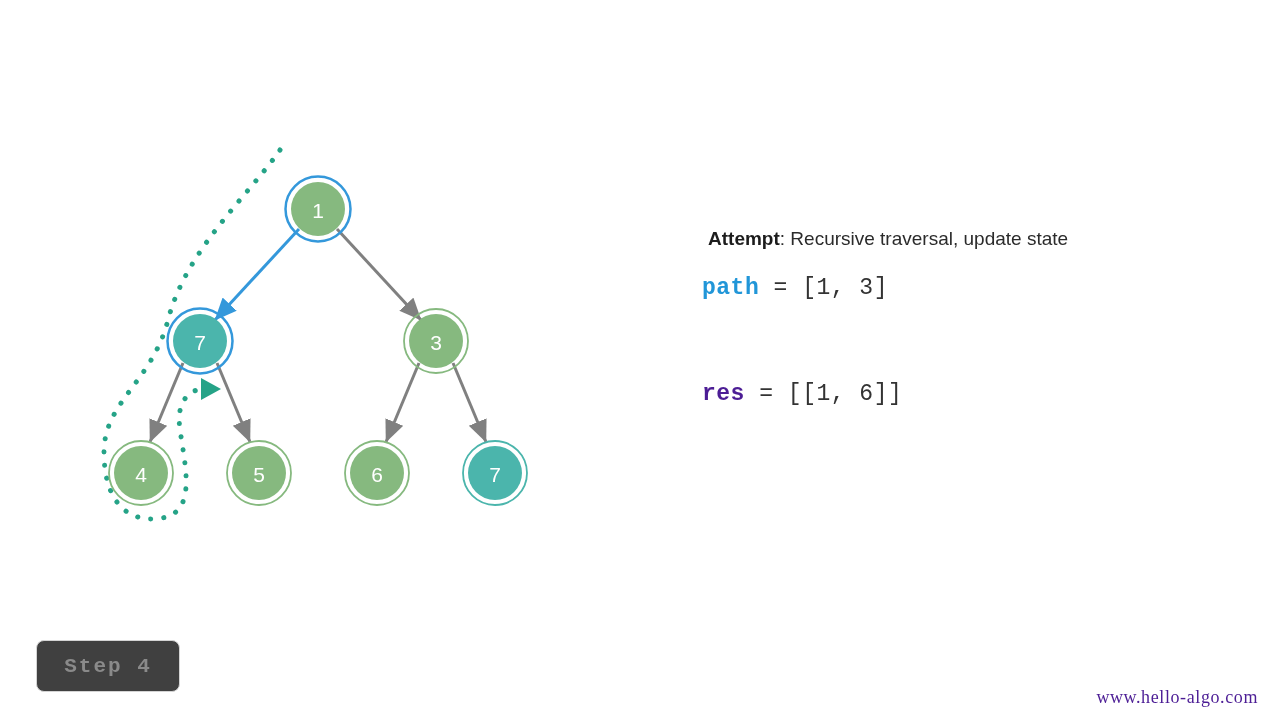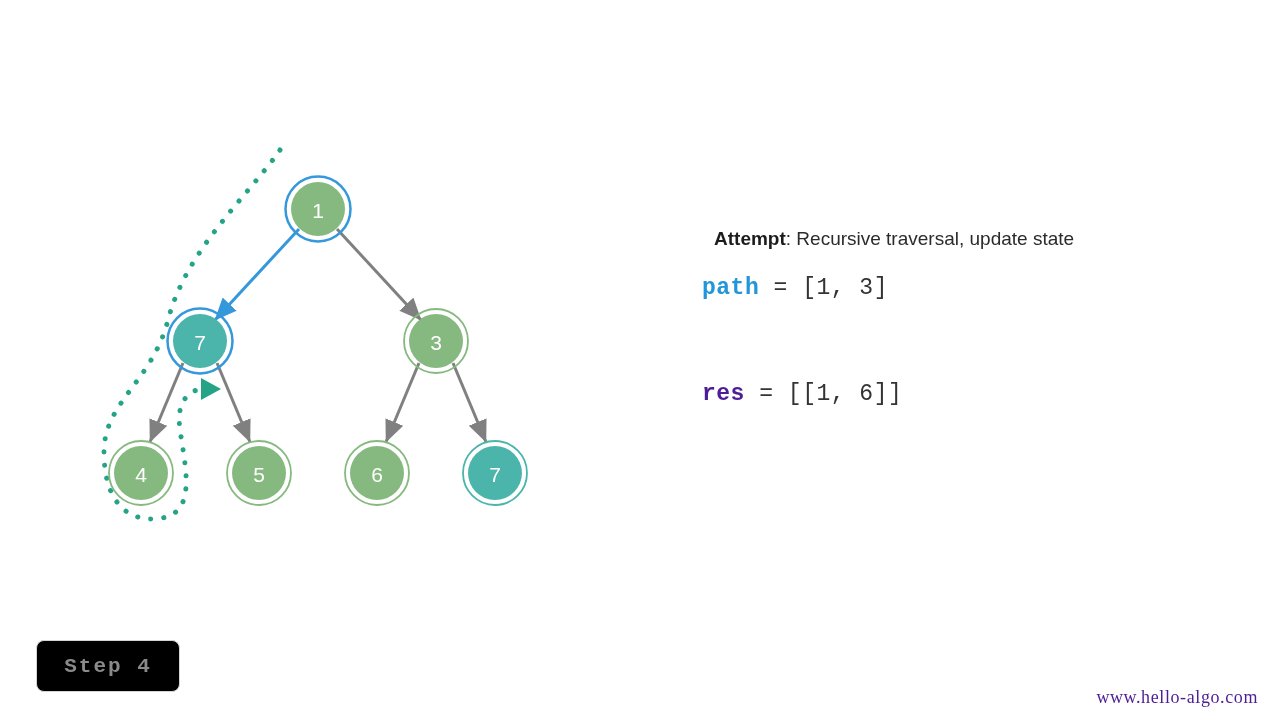--- a/index.html
+++ b/index.html
@@ -60,21 +60,21 @@
   }
   .desc-line .lead {
     font-weight: bold;
     color: #1c1c1c;
   }
   .desc-line.highlight {
     background: #e6e6e6;
     padding: 11px 14px 12px 14px;
     margin-top: 6px;
   }
-  #attempt-row { margin-left: 8px; text-decoration: underline; }
+  #attempt-row { margin-left: 2px; text-decoration: underline; }
   #backtrack-row { margin-left: -10px; }
 
   .var-line {
     font-family: "Liberation Mono", monospace;
     font-size: 23px;
     letter-spacing: 0.5px;
     color: #333333;
     white-space: pre;
     margin-top: 18px;
   }
@@ -88,21 +88,21 @@
   
   #step-badge {
     position: absolute;
     left: 36px;
     top: 640px;
     width: 144px;
     height: 52px;
     box-sizing: border-box;
     border: 1px solid #d4d4d4;
     border-radius: 8px;
-    background: #000000;
+    background: #404040;
     display: flex;
     align-items: center;
     justify-content: center;
     font-family: "Liberation Mono", monospace;
     font-size: 21px;
     font-weight: bold;
     letter-spacing: 2px;
     color: #8a8a8a;
   }
 

